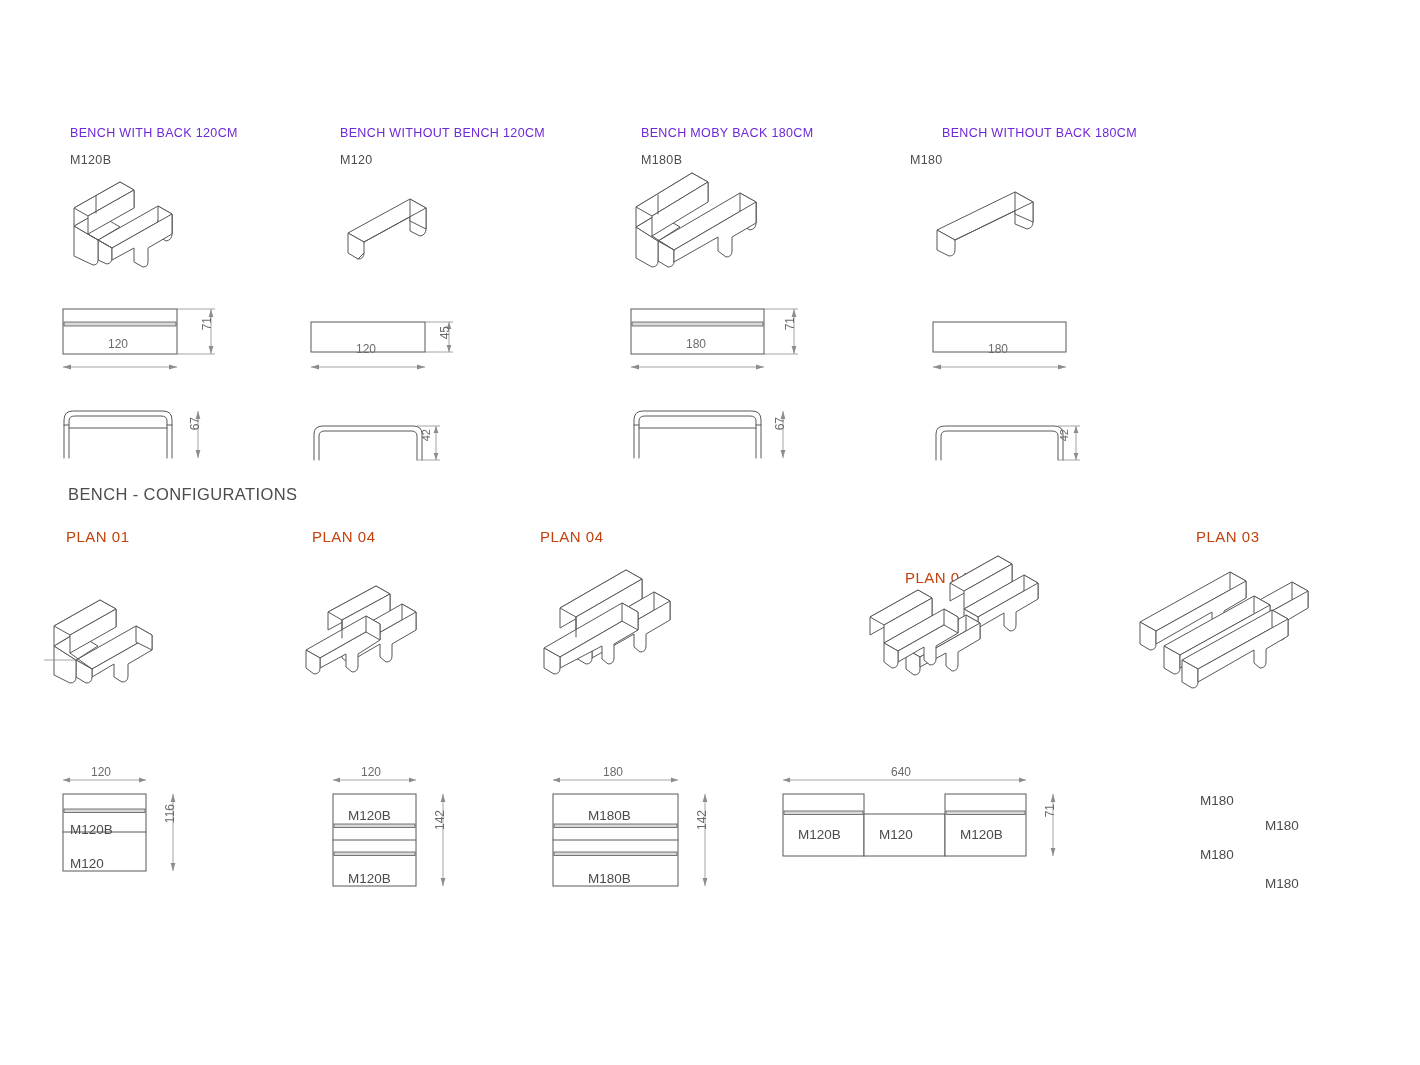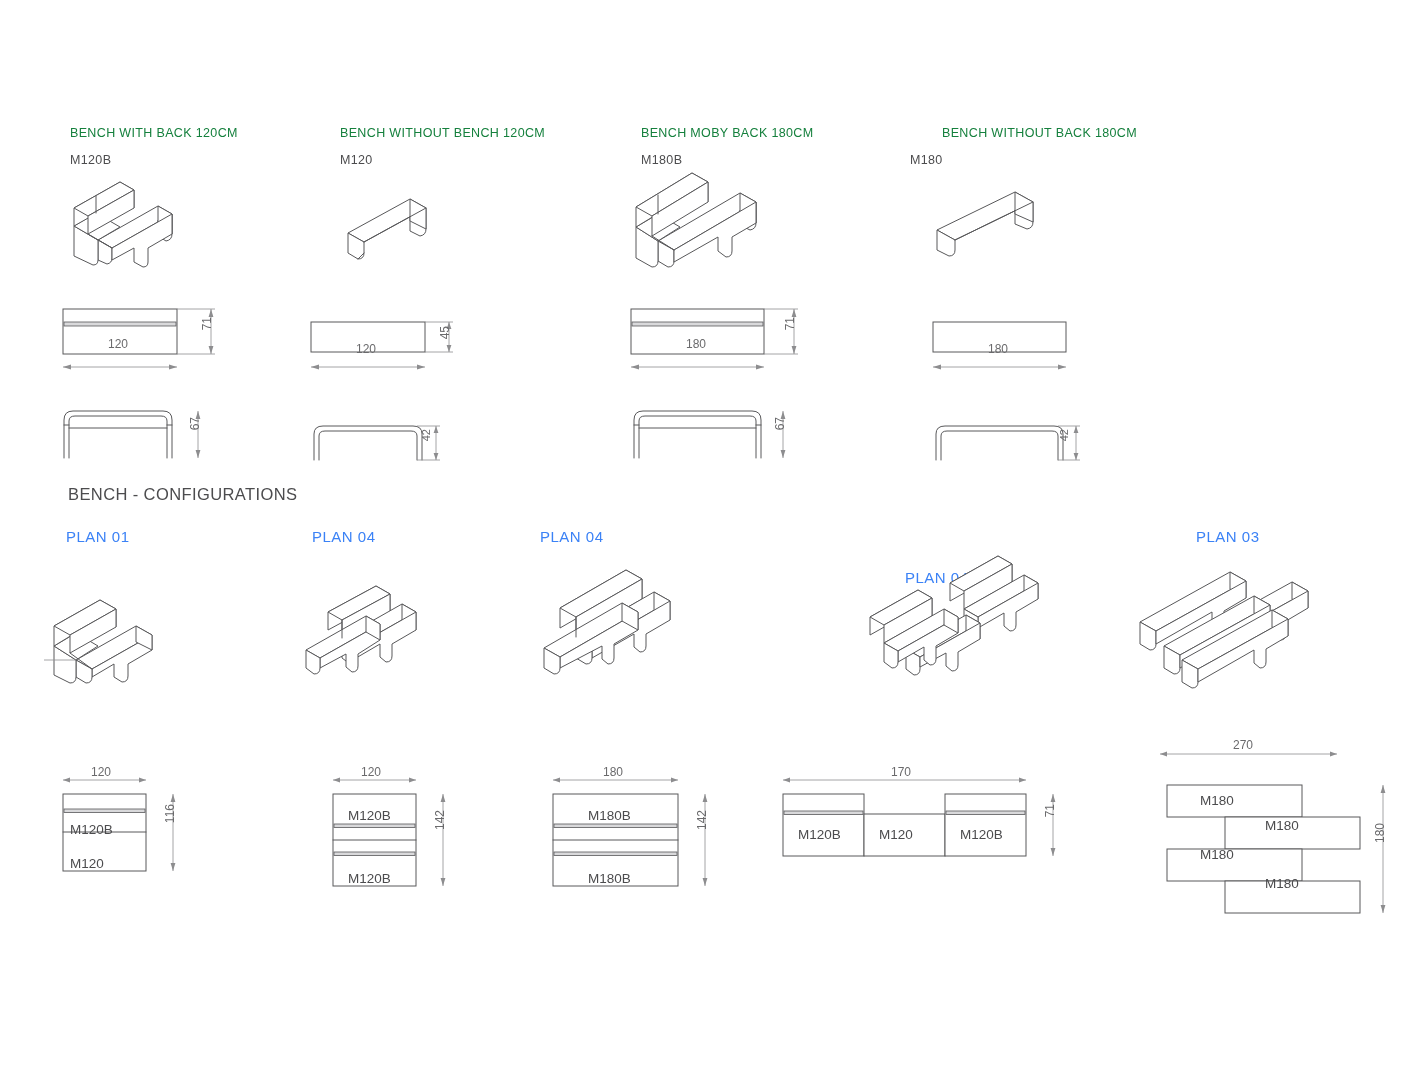--- a/index.html
+++ b/index.html
@@ -7,24 +7,24 @@
     width:1420px;height:1065px;
     background:#ffffff;
     font-family:"Liberation Sans", sans-serif;
     color:#58585a;
     position:relative;
     overflow:hidden;
   }
   .page{position:absolute;left:0;top:0;width:1420px;height:1065px;}
   .abs{position:absolute;}
 
-  .prod-title{font-size:12.5px;letter-spacing:.35px;color:#15803d;white-space:nowrap;}
+  .prod-title{font-size:12.5px;letter-spacing:.35px;color:#6d28d9;white-space:nowrap;}
   .prod-code{font-size:12.5px;letter-spacing:.35px;color:#4c4c4e;white-space:nowrap;}
   .section-title{font-size:16.5px;letter-spacing:.4px;color:#4c4c4e;white-space:nowrap;}
-  .plan-title{font-size:15px;letter-spacing:.5px;color:#3b82f6;white-space:nowrap;}
+  .plan-title{font-size:15px;letter-spacing:.5px;color:#c2410c;white-space:nowrap;}
 
   .dim-text{font-size:12px;color:#6a6a6c;white-space:nowrap;}
   .dim-text.v{writing-mode:vertical-rl;transform:rotate(180deg);}
 
   .cell-label{font-size:13.5px;color:#4c4c4e;white-space:nowrap;}
 
   svg{display:block;overflow:visible;}
   .ln{fill:none;stroke:#58585a;stroke-width:1;stroke-linejoin:round;stroke-linecap:round;}
   .ln-thin{fill:none;stroke:#8d8d8f;stroke-width:.8;}
   .fc{fill:#ffffff;stroke:#58585a;stroke-width:1;stroke-linejoin:round;}
@@ -416,41 +416,25 @@
       <rect class="slat" x="6" y="43" width="79" height="3.5"></rect>
 
       <rect class="box" x="86" y="46" width="81" height="42"></rect>
 
       <rect class="box" x="167" y="26" width="81" height="62"></rect>
       <rect class="slat" x="168" y="43" width="79" height="3.5"></rect>
       <path class="dimline" d="M275 26 L275 88"></path>
       <path class="dimtick" d="M275 26 L272.6 34 L277.4 34 Z"></path>
       <path class="dimtick" d="M275 88 L272.6 80 L277.4 80 Z"></path>
     </svg>
-    <div class="abs dim-text" style="left:113px;top:-3px;">170</div>
+    <div class="abs dim-text" style="left:113px;top:-3px;">640</div>
     <div class="abs dim-text v" style="left:265px;top:36px;">71</div>
   </div>
   <div class="abs cell-label" style="left:798px;top:827px;">M120B</div>
   <div class="abs cell-label" style="left:879px;top:827px;">M120</div>
   <div class="abs cell-label" style="left:960px;top:827px;">M120B</div>
 
-  <div class="abs" style="left:1155px;top:740px;">
-    <svg width="250" height="160" viewBox="0 0 250 160">
-      <path class="dimline" d="M5 14 L182 14"></path>
-      <path class="dimtick" d="M5 14 L12 11.6 L12 16.4 Z"></path>
-      <path class="dimtick" d="M182 14 L175 11.6 L175 16.4 Z"></path>
-      <rect class="box" x="12" y="45" width="135" height="32"></rect>
-      <rect class="box" x="70" y="77" width="135" height="32"></rect>
-      <rect class="box" x="12" y="109" width="135" height="32"></rect>
-      <rect class="box" x="70" y="141" width="135" height="32"></rect>
-      <path class="dimline" d="M228 45 L228 173"></path>
-      <path class="dimtick" d="M228 45 L225.6 53 L230.4 53 Z"></path>
-      <path class="dimtick" d="M228 173 L225.6 165 L230.4 165 Z"></path>
-    </svg>
-    <div class="abs dim-text" style="left:78px;top:-2px;">270</div>
-    <div class="abs dim-text v" style="left:218px;top:83px;">180</div>
-  </div>
   <div class="abs cell-label" style="left:1200px;top:793px;">M180</div>
   <div class="abs cell-label" style="left:1265px;top:818px;">M180</div>
   <div class="abs cell-label" style="left:1200px;top:847px;">M180</div>
   <div class="abs cell-label" style="left:1265px;top:876px;">M180</div>
 
 </div>
 
 </body></html>

